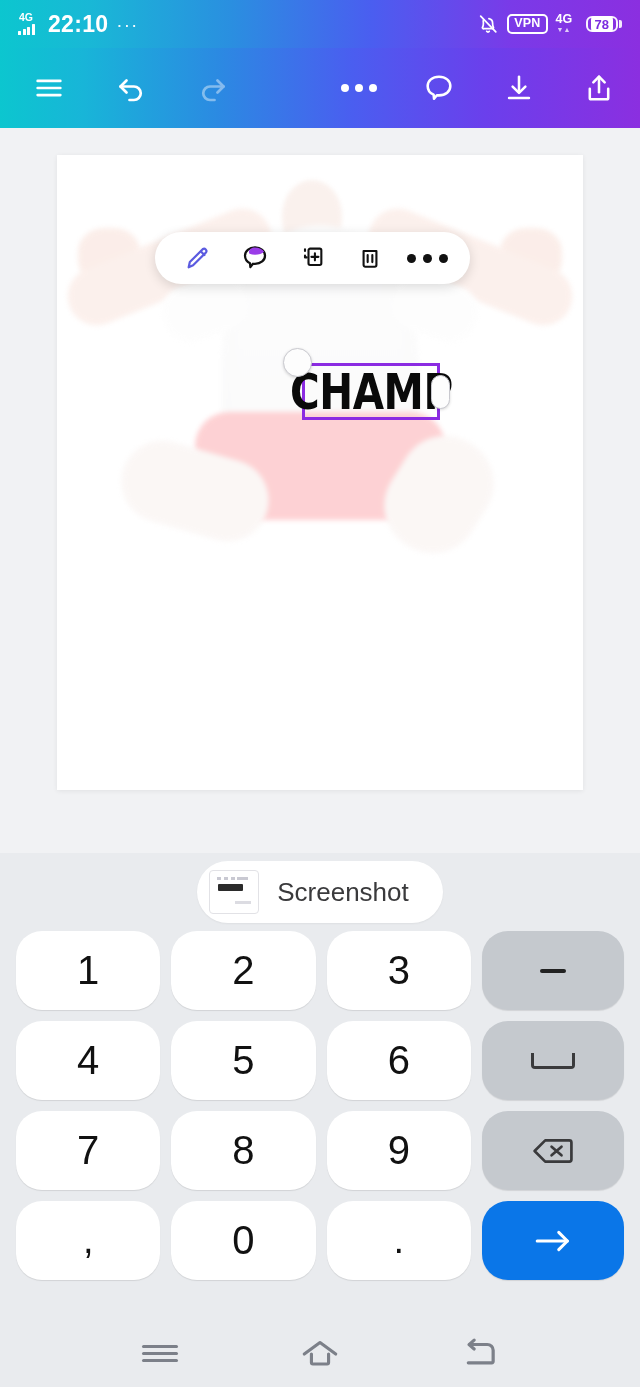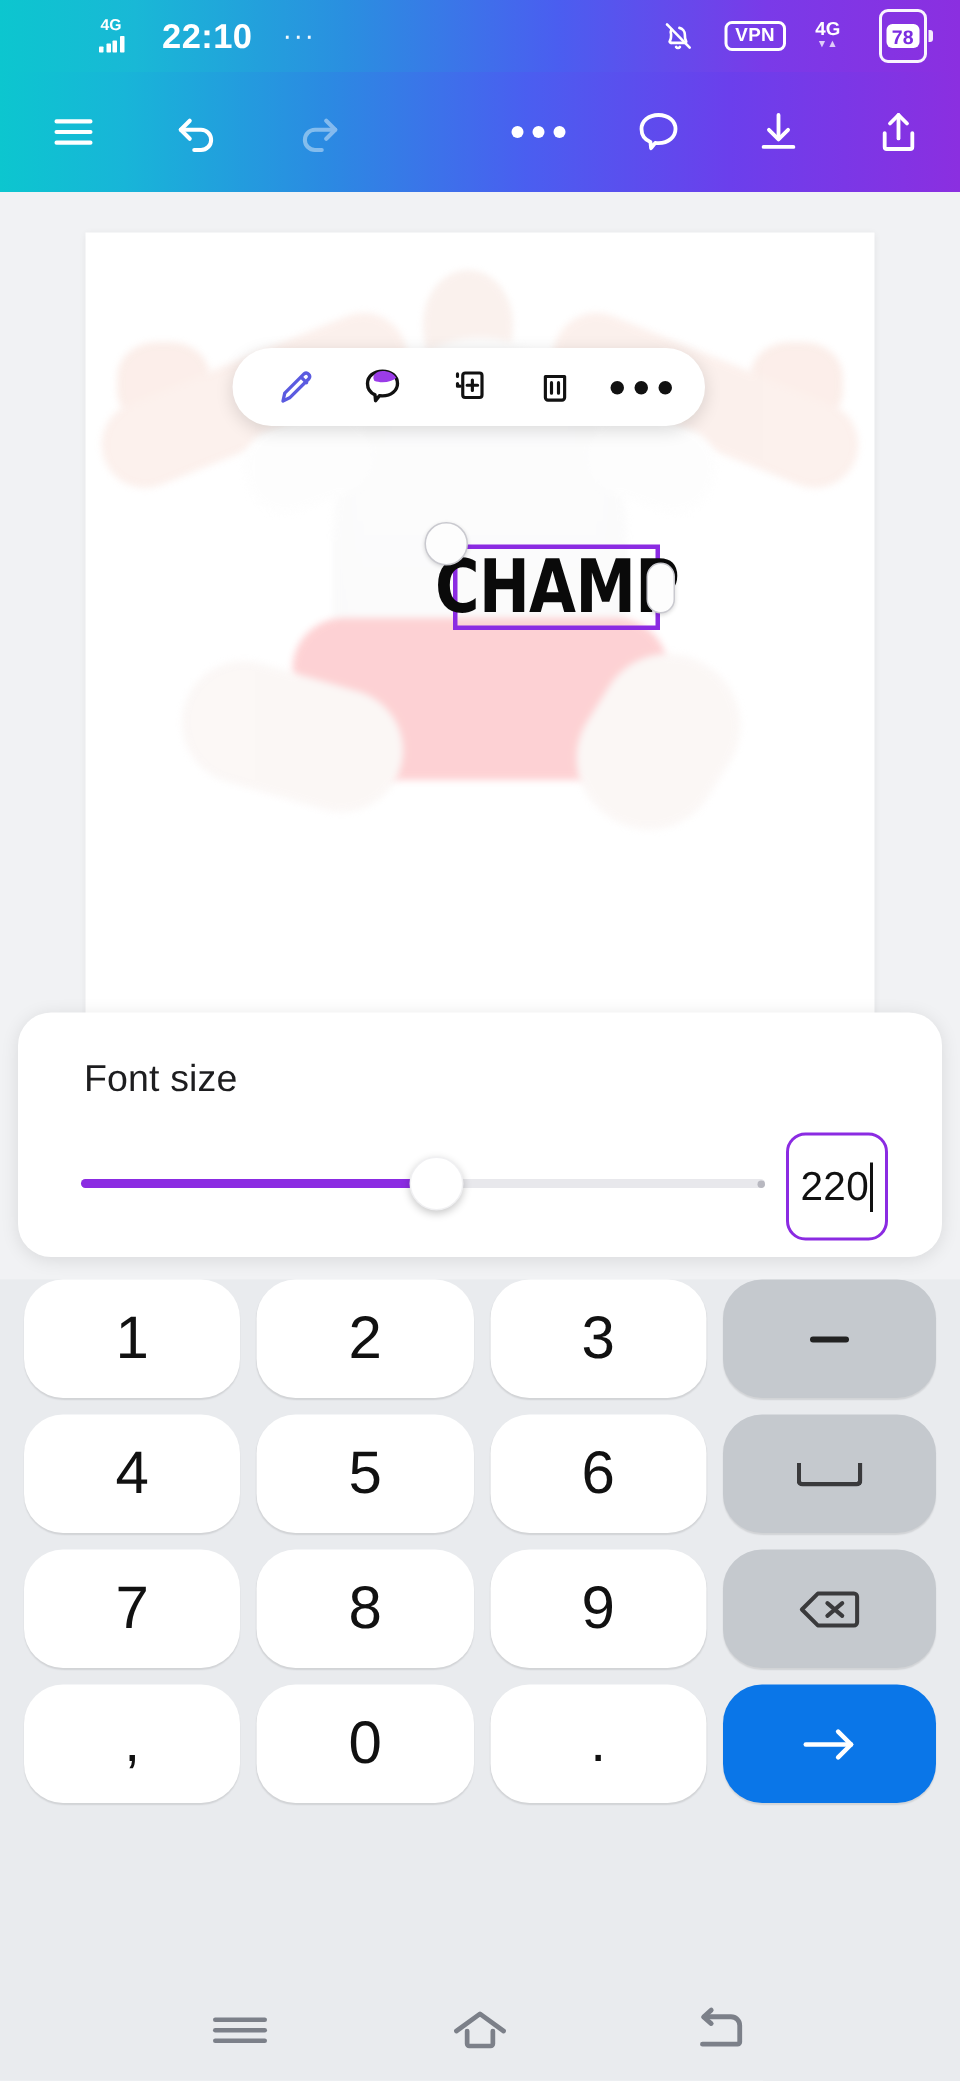--- a/index.html
+++ b/index.html
@@ -11,40 +11,40 @@
   }
   #app { position: relative; width: 640px; height: 1387px; }
 
   
   .statusbar {
     position: absolute; top: 0; left: 0; width: 640px; height: 48px;
     background: linear-gradient(90deg, #0cc6cf 0%, #19b8d6 14%, #2a8fe0 36%, #4a5ef0 58%, #7a3ae8 80%, #8b2fe0 100%);
     display: flex; align-items: center; justify-content: space-between;
     padding: 0 18px; color: #fff;
   }
-  .sb-left, .sb-right { display: flex; align-items: center; gap: 20px; margin-left: 48px; }
+  .sb-left, .sb-right { display: flex; align-items: center; gap: 8px; }
   .sb-time { font-size: 23px; font-weight: 700; letter-spacing: .3px; }
   .sb-dots { font-size: 19px; letter-spacing: 1px; line-height: 1; opacity: .95; }
   .sig { position: relative; width: 22px; height: 22px; }
   .sig .bars { position: absolute; bottom: 0; left: 0; display: flex; align-items: flex-end; gap: 1.6px; height: 11px; }
   .sig .bars i { display: block; width: 3px; background: #fff; border-radius: .5px; }
   .sig .bars i:nth-child(1){height:4px}.sig .bars i:nth-child(2){height:6px}
   .sig .bars i:nth-child(3){height:8.5px}.sig .bars i:nth-child(4){height:11px}
   .sig .g4 { position: absolute; top: -1px; left: 1px; font-size: 10.5px; font-weight: 700; line-height: 1; }
   .vpn {
     border: 2px solid #fff; border-radius: 5px; font-size: 12.5px;
     font-weight: 700; padding: 1px 5px 2px; line-height: 1.05; letter-spacing: .2px;
   }
   .sig-r { position: relative; width: 22px; height: 20px; }
   .sig-r .g4 { position: absolute; top: -2px; left: 0; font-size: 12.5px; font-weight: 700; }
   .sig-r .arrows { position: absolute; bottom: 1px; left: 1px; display: flex; gap: 2px; opacity: .75; font-size: 7px; line-height: 1; }
   .batt { display: flex; align-items: center; }
   .batt .body {
     border: 2px solid rgba(255,255,255,.95); border-radius: 6px;
-    padding: 1px 3px; display: flex; align-items: center; height: 36px;
+    padding: 1px 3px; display: flex; align-items: center; height: 16px;
   }
   .batt .lvl {
     background: #fff; color: #7b2de0; font-size: 13px; font-weight: 700;
     border-radius: 4px; padding: 1.5px 4px; line-height: 1;
   }
   .batt .tip { width: 3px; height: 8px; background: rgba(255,255,255,.9); border-radius: 0 2px 2px 0; margin-left: 1px; }
 
   
   .toolbar {
     position: absolute; top: 48px; left: 0; width: 640px; height: 80px;
@@ -341,35 +341,32 @@
       <div>
         <span class="dots3" style="gap:7px">
           <i style="background:#111;width:9px;height:9px"></i>
           <i style="background:#111;width:9px;height:9px"></i>
           <i style="background:#111;width:9px;height:9px"></i>
         </span>
       </div>
     </div>
   </div>
 
-  <div class="panel">
-    <div class="panel-label">Font size</div>
-    <div class="slider-wrap">
-      <span class="track"></span>
-      <span class="track-fill" style="width:52%"></span>
-      <span class="track-end"></span>
-      <span class="thumb" style="left:calc(52% - 18px)"></span>
-    </div>
-    <div class="numbox">
-      <span class="val">220</span>
-      <span class="caret"></span>
-    </div>
-  </div>
 
   <div class="kbd">
+    <div class="suggest-bar">
+      <div class="chip">
+        <span class="chip-thumb">
+          <span class="tr"></span>
+            <span class="tt"></span>
+            <span class="tb2"></span>
+        </span>
+        <span class="chip-label">Screenshot</span>
+      </div>
+    </div>
 
     <div class="keys">
 
       <div class="krow">
         <div class="key">1</div>
         <div class="key">2</div>
         <div class="key">3</div>
         <div class="key fn">
             <span class="dash"></span>
           </div>

